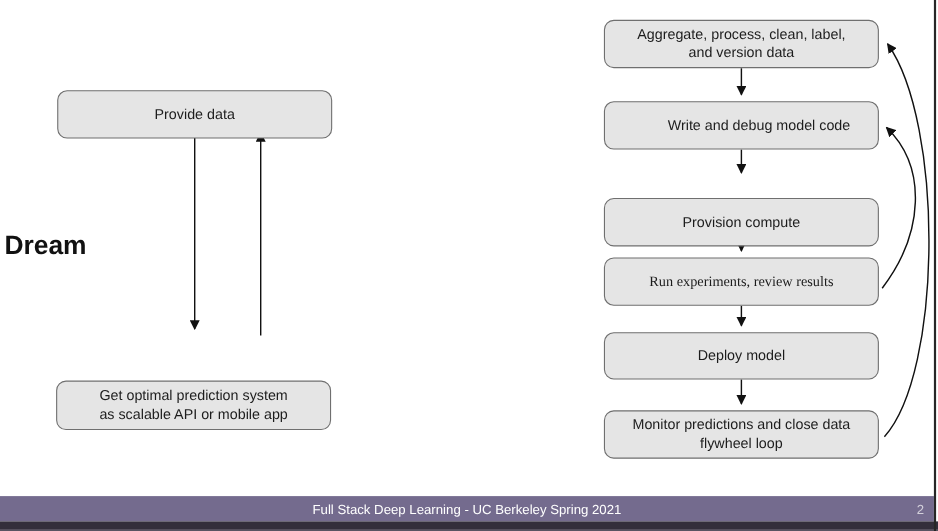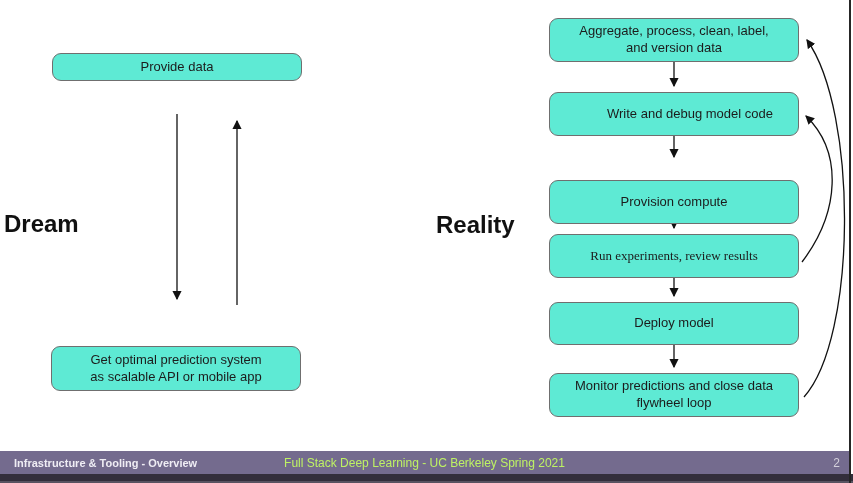--- a/index.html
+++ b/index.html
@@ -18,33 +18,33 @@
   .arrows {
     position: absolute;
     left: 0; top: 0;
     width: 853px; height: 483px;
     pointer-events: none;
   }
   .flowbox {
     position: absolute;
     width: 250px;
     box-sizing: border-box;
-    background: #5eead4;
+    background: #e5e5e5;
     border: 1px solid #6f6f6f;
     border-radius: 9px;
     display: flex;
     align-items: center;
     justify-content: center;
     text-align: center;
     font-size: 13px;
     line-height: 1.3;
     color: #1c1c1c;
     white-space: pre-line;
   }
-  .b-l1 { left: 52px;  top: 53px;  height: 28px; }
+  .b-l1 { left: 52px;  top: 82px;  height: 44px; }
   .b-l2 { left: 51px;  top: 306px; height: 45px; margin-top: 40px; }
   .b-r1 { left: 549px; top: 18px;  height: 44px; }
   .b-r2 { left: 549px; top: 92px;  height: 44px; padding-left: 32px; }
   .b-r3 { left: 549px; top: 180px; height: 44px; }
   .b-r4 { left: 549px; top: 234px; height: 44px; font-family: Liberation Serif, serif; }
   .b-r5 { left: 549px; top: 302px; height: 43px; }
   .b-r6 { left: 549px; top: 373px; height: 44px; }
   .big-label {
     position: absolute;
     font-size: 24px;
@@ -65,21 +65,21 @@
   }
   .footer-left {
     position: absolute;
     left: 14px;
     font-size: 11px;
     font-weight: bold;
     color: #efedf4;
   }
   .footer-center {
     font-size: 12px;
-    color: #bef264;
+    color: #ffffff;
   }
   .footer-page {
     position: absolute;
     right: 9px;
     font-size: 12px;
     color: #d3d0db;
   }
   .bottom-strip {
     position: absolute;
     left: 0; top: 474px;
@@ -114,36 +114,34 @@
     <line x1="674" y1="136" x2="674" y2="157" stroke="#111111" stroke-width="1.3" marker-end="url(#arw)"></line>
     <line x1="674" y1="207" x2="674" y2="228" stroke="#111111" stroke-width="1.3" marker-end="url(#arw)"></line>
     <line x1="674" y1="278" x2="674" y2="296" stroke="#111111" stroke-width="1.3" marker-end="url(#arw)"></line>
     <line x1="674" y1="345" x2="674" y2="367" stroke="#111111" stroke-width="1.3" marker-end="url(#arw)"></line>
 
     <path d="M802,262 C840,212 843,152 806,116" fill="none" stroke="#111111" stroke-width="1.3" marker-end="url(#arw)"></path>
     <path d="M804,397 C857,338 858,112 807,40" fill="none" stroke="#111111" stroke-width="1.3" marker-end="url(#arw)"></path>
   </svg>
 
   <div class="big-label lbl-dream">Dream</div>
-  <div class="big-label lbl-reality">Reality</div>
 
   <div class="flowbox b-l1">Provide data</div>
   <div class="flowbox b-l2">Get optimal prediction system
 as scalable API or mobile app</div>
 
   <div class="flowbox b-r1">Aggregate, process, clean, label,
 and version data</div>
   <div class="flowbox b-r2">Write and debug model code</div>
   <div class="flowbox b-r3">Provision compute</div>
   <div class="flowbox b-r4">Run experiments, review results</div>
   <div class="flowbox b-r5">Deploy model</div>
   <div class="flowbox b-r6">Monitor predictions and close data
 flywheel loop</div>
 
   <div class="footer-bar">
-    <span class="footer-left">Infrastructure &amp; Tooling - Overview</span>
     <span class="footer-center">Full Stack Deep Learning - UC Berkeley Spring 2021</span>
     <span class="footer-page">2</span>
   </div>
   <div class="bottom-strip"></div>
   <div class="right-border"></div>
 
 </div>
 
 </body></html>

